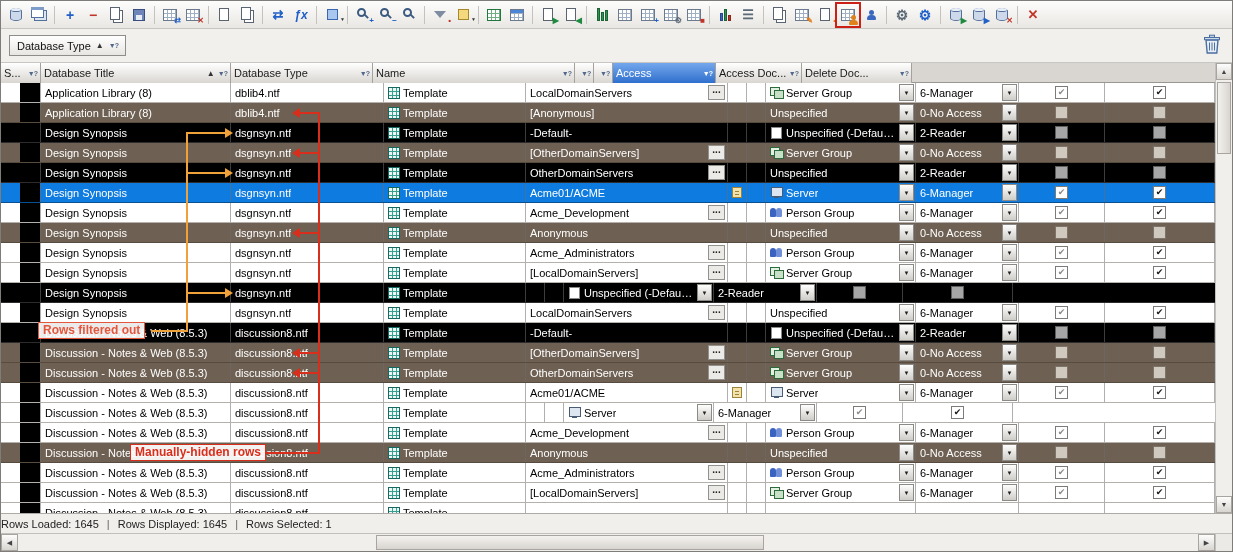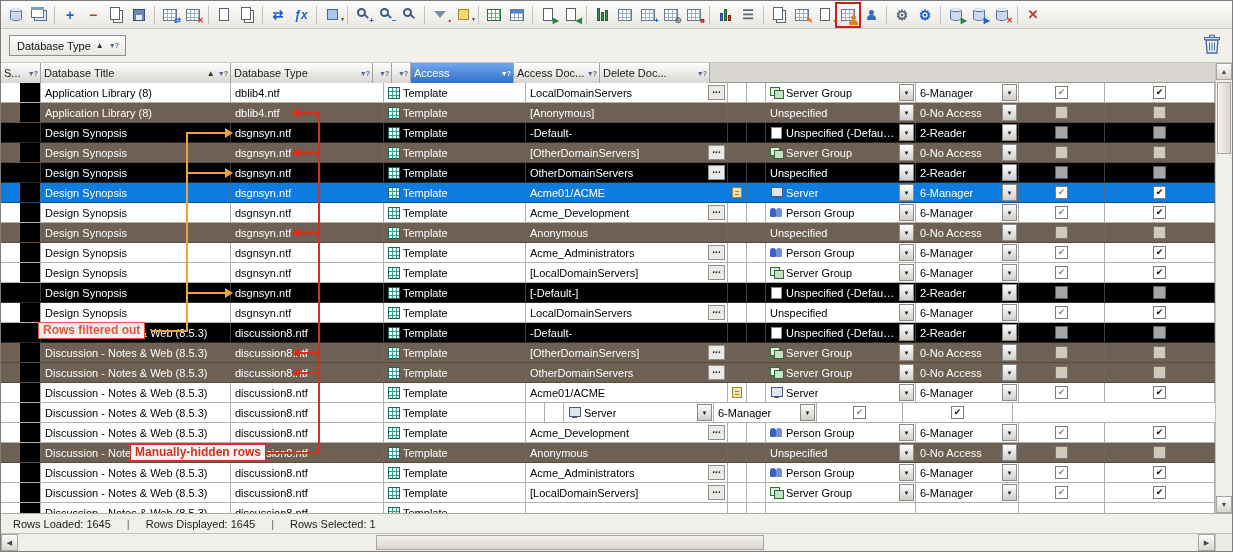--- a/index.html
+++ b/index.html
@@ -88,21 +88,21 @@
 .ti.pg::before{content:"";position:absolute;left:0;top:1px;width:6px;height:9px;background:#3a62c0;border-radius:3px 3px 1px 1px}
 .ti.pg::after{content:"";position:absolute;left:6px;top:1px;width:6px;height:9px;background:#6f90d8;border-radius:3px 3px 1px 1px}
 .ti.df::before{content:"";position:absolute;left:1px;top:0;width:9px;height:10px;background:#fff;border:1px solid #8a8a8a}
 .note{flex:none;width:10px;height:11px;background:#f2e3ae;border:1px solid #9c8338;position:relative}
 .note::before{content:"";position:absolute;left:2px;top:3px;right:2px;height:1px;background:#9c8338;box-shadow:0 3px 0 #9c8338}
 
 .vscroll{width:17px;flex:none;background:#f1efec;border-left:1px solid #c2c0bc;display:flex;flex-direction:column}
 .sbtn{height:17px;flex:none;background:linear-gradient(#fdfdfd,#d8d5d0);border:1px solid #a8a5a0;font-size:7px;color:#444;display:flex;align-items:center;justify-content:center}
 .vtrack{flex:1;position:relative}
 .vthumb{position:absolute;left:1px;right:1px;top:2px;height:72px;background:linear-gradient(90deg,#f4f2ef,#d8d5d0);border:1px solid #a8a5a0}
-.statusbar{height:20px;flex:none;display:flex;align-items:center;gap:16px;padding:0 12px;background:#f1efec;border-top:1px solid #aeaba6;color:#222}
+.statusbar{height:20px;flex:none;display:flex;align-items:center;gap:8px;padding:0 0;background:#f1efec;border-top:1px solid #aeaba6;color:#222}
 .pipe{color:#666}
 .hscroll{height:18px;flex:none;display:flex;background:#f1efec;border-top:1px solid #c2c0bc}
 .hbtn{width:17px;flex:none;background:linear-gradient(#fdfdfd,#d8d5d0);border:1px solid #a8a5a0;font-size:7px;color:#444;display:flex;align-items:center;justify-content:center}
 .htrack{flex:1;position:relative}
 .hthumb{position:absolute;top:1px;bottom:1px;left:358px;width:388px;background:linear-gradient(#f4f2ef,#d8d5d0);border:1px solid #a8a5a0}
 .hcorner{width:17px;flex:none;background:#eceae6;border-left:1px solid #c2c0bc}
 
 .anno{position:absolute;inset:0;z-index:40;pointer-events:none}
 .gO path{fill:none;stroke:var(--c-annotationOrange,#f0a13a);stroke-width:2}
 .gO polygon{fill:var(--c-annotationOrange,#f0a13a)}
@@ -305,20 +305,24 @@
           </div>
           <div class="hcell" style="width: 190px;">
             <span class="lbl">Database Title</span>
             <b class="sortic">▲</b>
             <b class="filtic">▼?</b>
           </div>
           <div class="hcell" style="width: 142px;">
             <span class="lbl">Database Type</span>
             <b class="filtic">▼?</b>
           </div>
+          <div class="hcell" style="width: 202px;">
+            <span class="lbl">Name</span>
+            <b class="filtic">▼?</b>
+          </div>
           <div class="hcell" style="width: 19px;">
             <span class="lbl"></span>
             <b class="filtic">▼?</b>
           </div>
           <div class="hcell" style="width: 19px;">
             <span class="lbl"></span>
             <b class="filtic">▼?</b>
           </div>
           <div class="hcell hl" style="width: 103px;">
             <span class="lbl">Access</span>
@@ -695,23 +699,20 @@
             </div>
             <div class="cell c-title" style="width:190px">
               <span class="txt">Design Synopsis</span>
             </div>
             <div class="cell c-file" style="width:153px">
               <span class="txt">dsgnsyn.ntf</span>
             </div>
             <div class="cell c-dbtype" style="width:142px">
               <i class="tmpl"></i>
               <span class="txt">Template</span>
-            </div>
-            <div class="cell c-name" style="width:202px">
-              <span class="txt">[-Default-]</span>
             </div>
             <div class="cell c-n1" style="width:19px"></div>
             <div class="cell c-n2" style="width:19px"></div>
             <div class="cell c-type" style="width:150px">
               <i class="ti df"></i>
               <span class="txt">Unspecified (-Default-)</span>
               <b class="combo">▼</b>
             </div>
             <div class="cell c-access" style="width:103px">
               <span class="txt">2-Reader</span>

